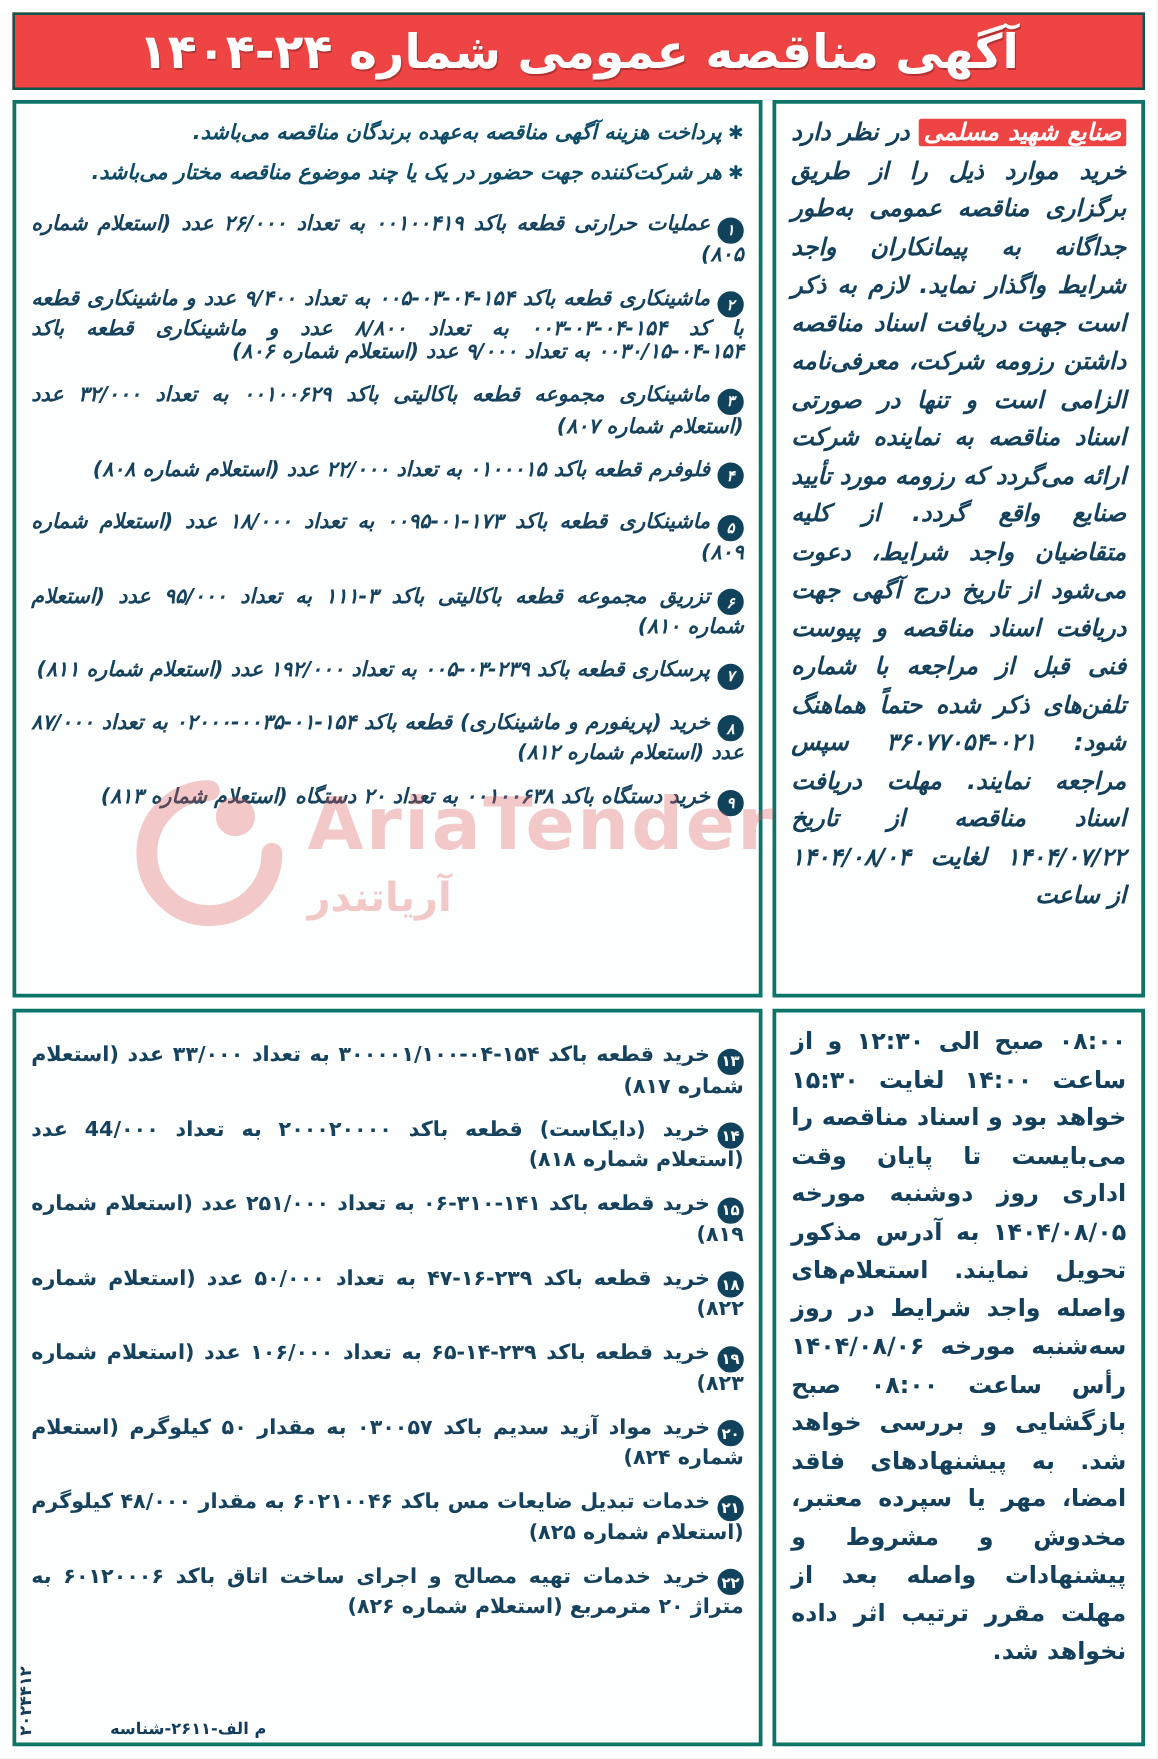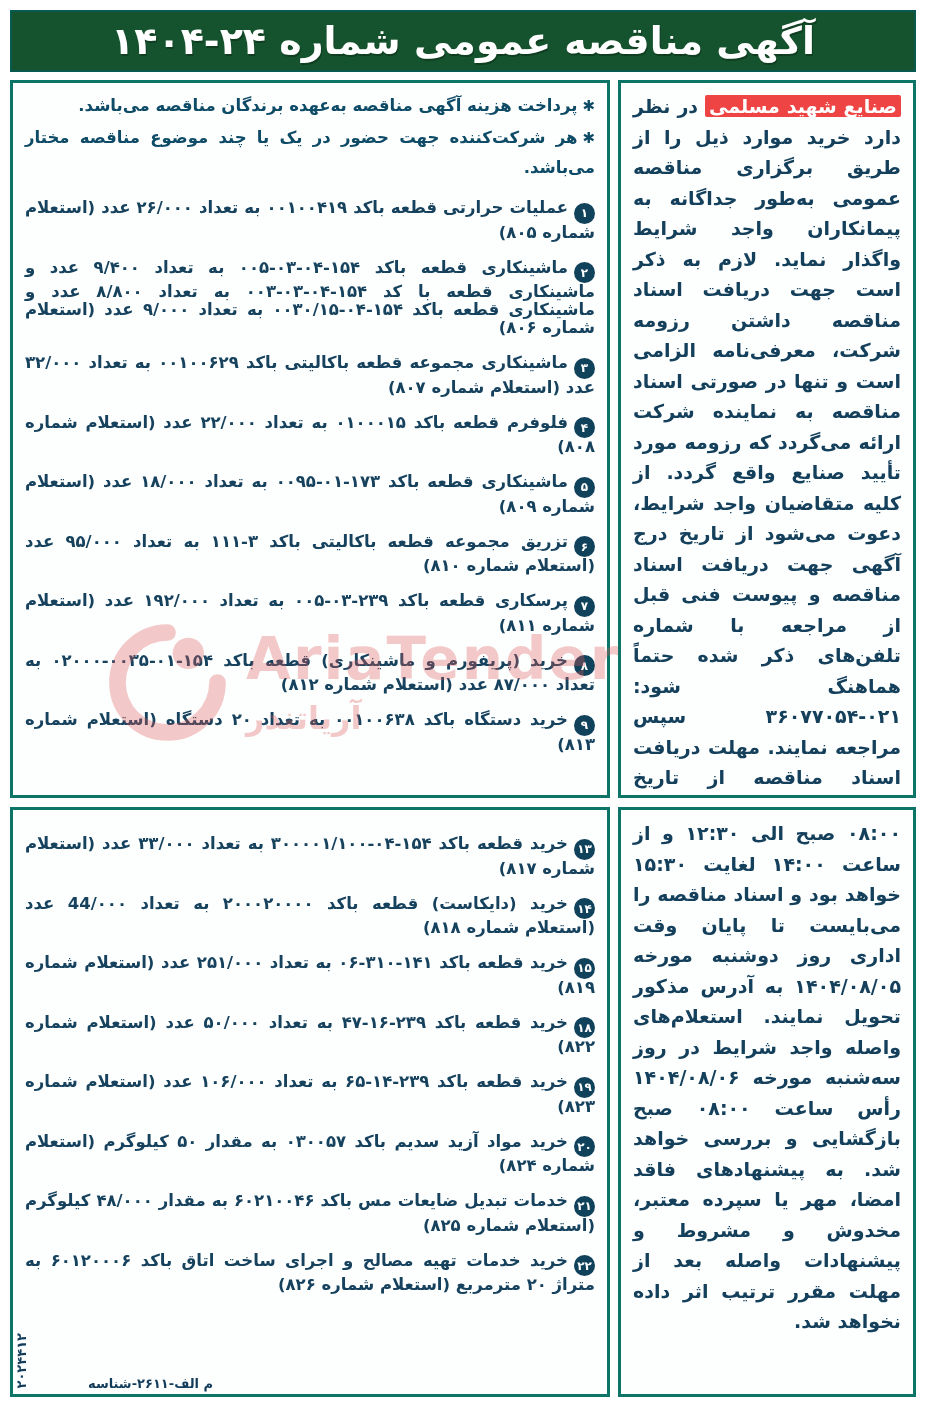--- a/index.html
+++ b/index.html
@@ -2,33 +2,33 @@
 <html lang="fa" dir="rtl"><head>
 <meta charset="utf-8">
 <style>
   * { margin:0; padding:0; box-sizing:border-box; }
   body { background:#d9dedd; font-family:"DejaVu Sans", sans-serif; }
   .page {
     width:926px; height:1407px; background:#ffffff; position:relative;
     margin:0 auto; padding:10px; direction:rtl; overflow:hidden;
   }
   .header {
-    height:62px; background:#14532d; border:2px solid #085a50;
+    height:62px; background:#ef4444; border:2px solid #085a50;
     display:flex; align-items:center; justify-content:center;
     color:#ffffff; font-size:38px; font-weight:bold;
     text-shadow:1px 2px 0 rgba(0,0,0,0.25);
     margin-bottom:8px;
   }
   .content { display:flex; gap:8px; height:1317px; }
   .col-intro { width:298px; flex:none; display:flex; flex-direction:column; gap:9px; }
   .col-items { flex:1; display:flex; flex-direction:column; gap:9px; }
   .box {
     border:3px solid #0d7468; background:#fdfefe; padding:8px 12px; overflow:hidden;
   }
-  .box-top { height:718px; flex:none; }
+  .box-top { height:718px; flex:none;font-style:italic; }
   .box-bottom { flex:1;padding-left:12px; }
   .intro {
     font-size:19px; line-height:30.5px; font-weight:bold; color:#14405c;
     text-align:justify;
   }
   .highlight {
     background:#ef4444; color:#ffffff; padding:0 4px; border-radius:2px;
   }
   .note { font-size:16.5px; line-height:29px; font-weight:bold; color:#0e4b66; text-align:justify; margin-bottom:2px; }
   .note .star { margin-inline-end:5px; color:#0e4b66; font-size:15px; }

